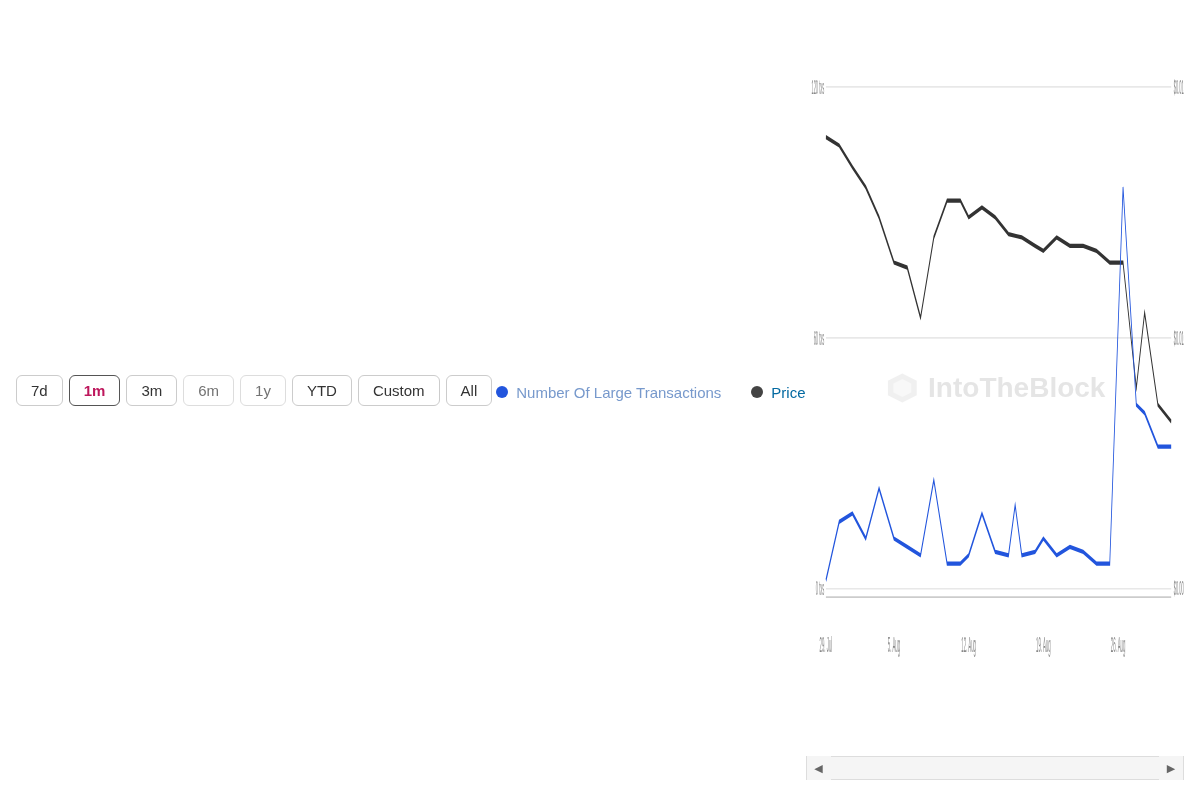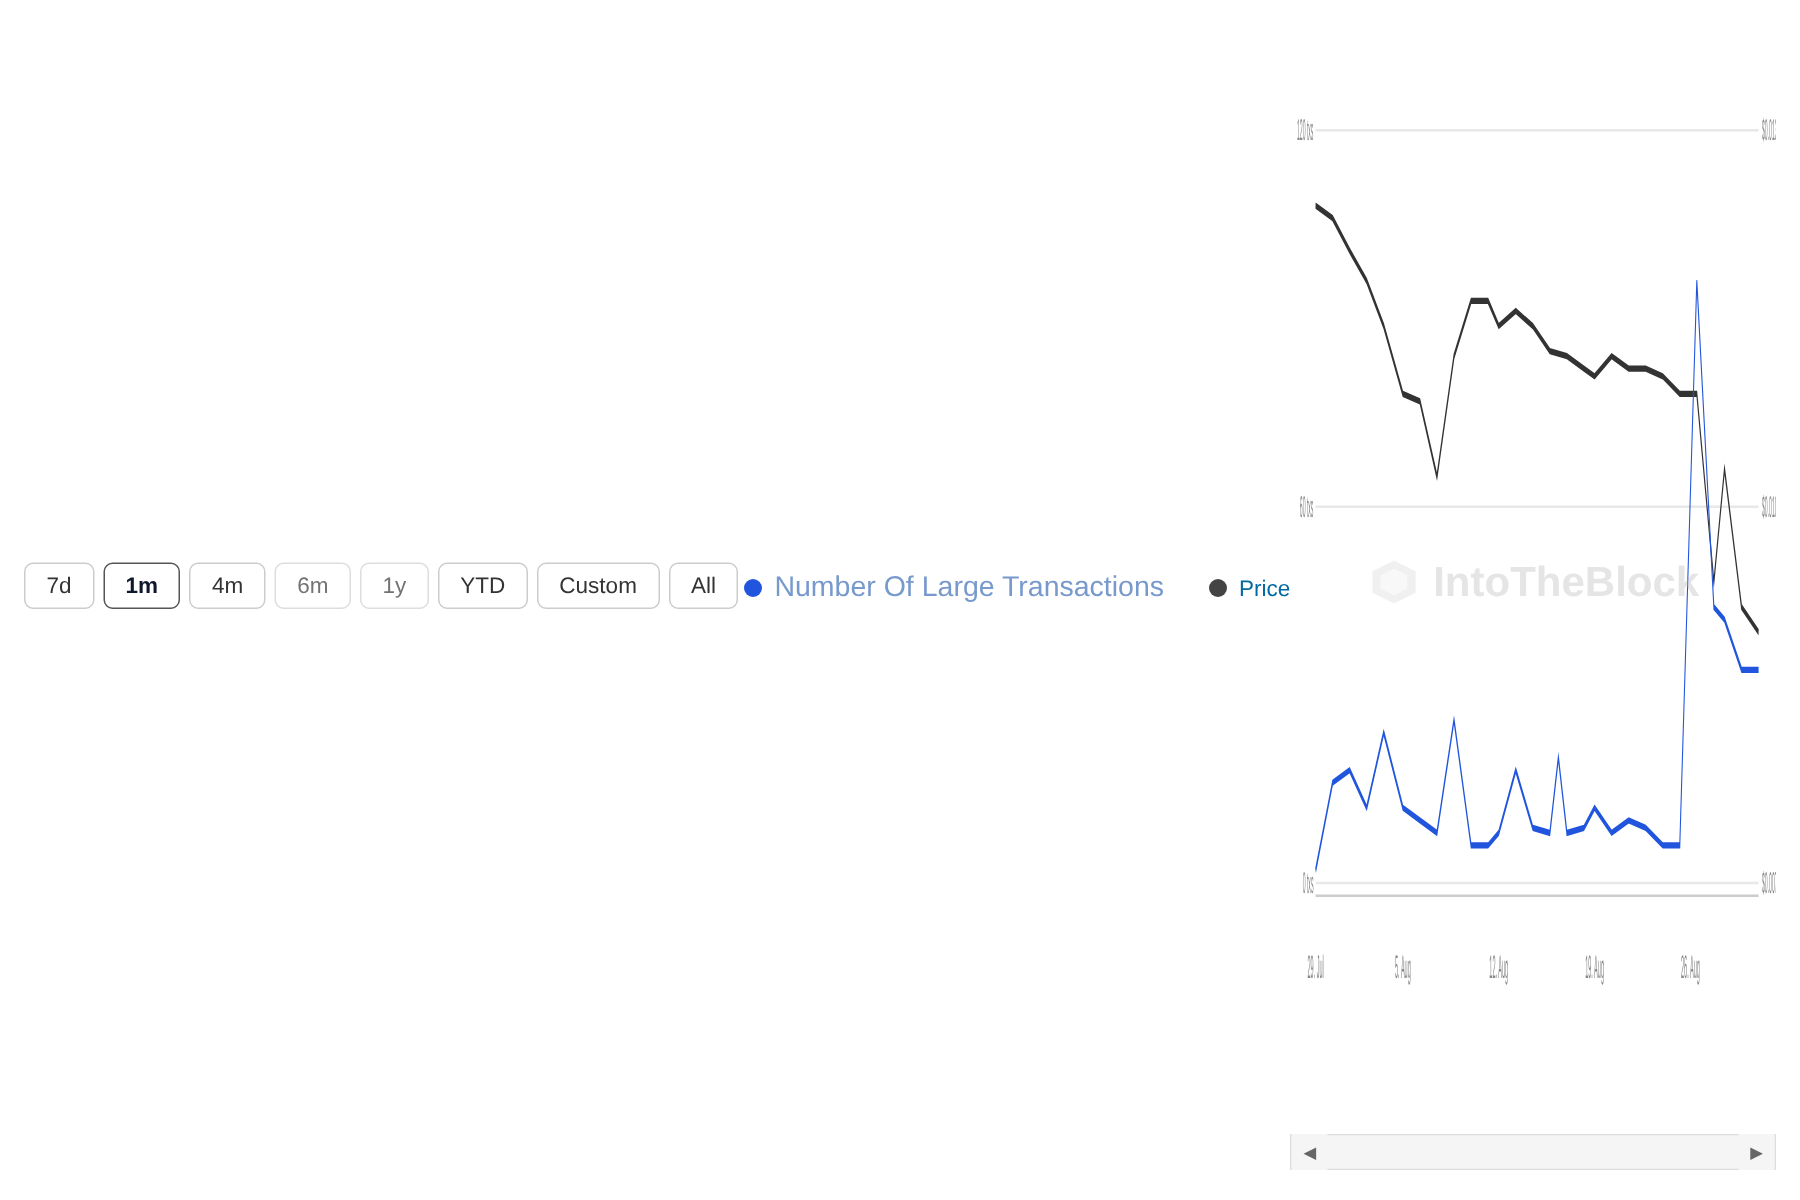--- a/index.html
+++ b/index.html
@@ -29,21 +29,21 @@
       border-radius: 6px;
       background: #fff;
       font-size: 15px;
       cursor: pointer;
       color: #333;
       font-weight: 400;
     }
     .filter-btn.active {
       font-weight: 700;
       border-color: #555;
-      color: #0f172a;
+      color: #be185d;
     }
     .filter-btn.disabled {
       color: #737373;
       border-color: #ddd;
       cursor: default;
     }
     .legend {
       display: flex;
       align-items: center;
       gap: 30px;
@@ -56,21 +56,21 @@
       gap: 8px;
       font-size: 15px;
     }
     .legend-dot {
       width: 12px;
       height: 12px;
       border-radius: 50%;
     }
     .legend-dot.blue { background: #2255dd; }
     .legend-dot.dark { background: #444; }
-    .legend-label.blue { color: #7799cc; font-size: 19px; }
+    .legend-label.blue { color: #7799cc; font-size: 15px; }
     .legend-label.dark { color: #0369a1; font-size: 15px; }
     .chart-area {
       flex: 1;
       position: relative;
       display: flex;
       flex-direction: column;
     }
     .main-chart-wrapper {
       flex: 1;
       position: relative;
@@ -142,21 +142,21 @@
     }
   </style>
 </head>
 <body>
 
 <div class="container">
 
   <div class="time-filters">
     <button class="filter-btn">7d</button>
     <button class="filter-btn active">1m</button>
-    <button class="filter-btn">4m</button>
+    <button class="filter-btn">3m</button>
     <button class="filter-btn disabled">6m</button>
     <button class="filter-btn disabled">1y</button>
     <button class="filter-btn">YTD</button>
     <button class="filter-btn">Custom</button>
     <button class="filter-btn">All</button>
   </div>
 
   <div class="legend">
     <div class="legend-item">
       <div class="legend-dot blue"></div>

